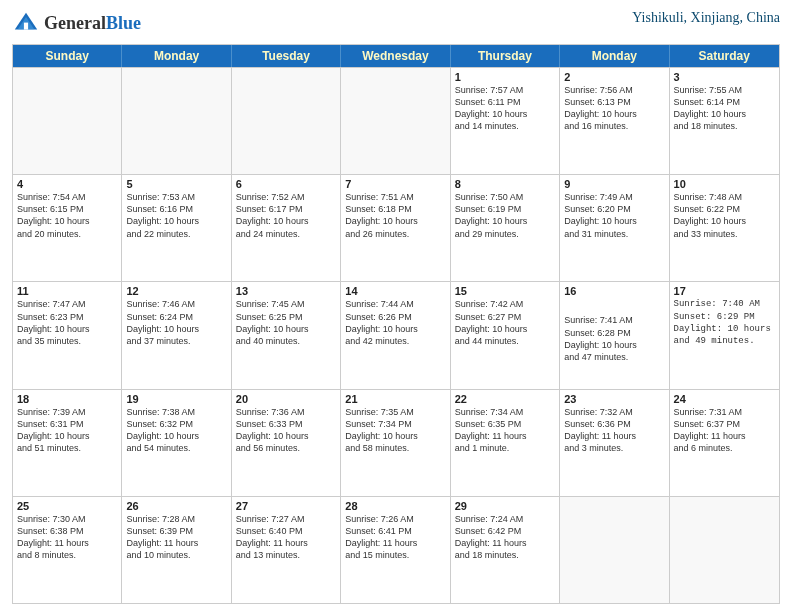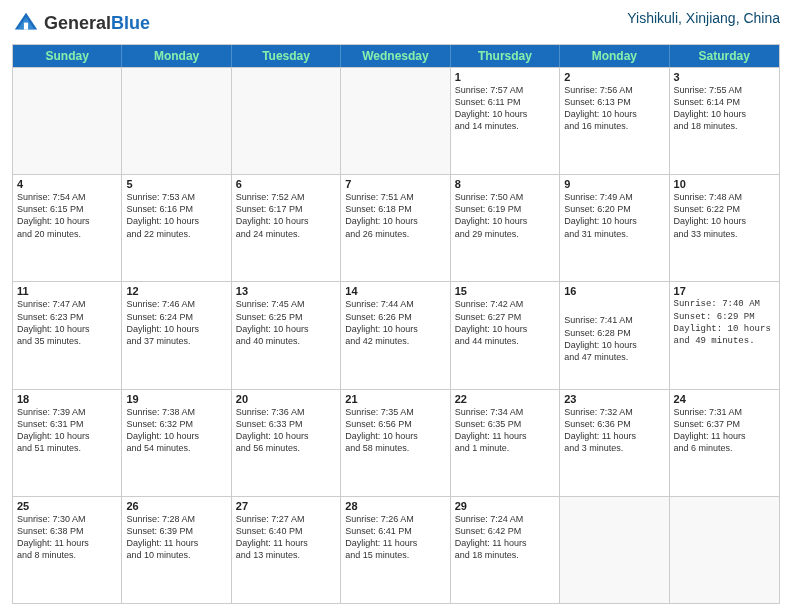--- a/index.html
+++ b/index.html
@@ -15,20 +15,21 @@
       height: 612px;
       display: flex;
       flex-direction: column;
       padding: 10px 12px 8px 12px;
     }
     .header {
       display: flex;
       justify-content: space-between;
       align-items: flex-start;
       margin-bottom: 6px;
+      font-family: Liberation Serif, serif;
     }
     .logo {
       display: flex;
       align-items: center;
       gap: 4px;
     }
     .logo-text {
       font-size: 18px;
       font-weight: bold;
       line-height: 1.1;
@@ -57,21 +58,21 @@
       display: flex;
       flex-direction: column;
       border: 1px solid #ccc;
     }
     .cal-header {
       display: grid;
       grid-template-columns: repeat(7, 1fr);
       background: #1a6dbd;
     }
     .cal-header-cell {
-      color: #86efac;
+      color: #fef9c3;
       font-size: 12px;
       font-weight: bold;
       text-align: center;
       padding: 4px 2px;
       border-right: 1px solid #4a8fcc;
     }
     .cal-header-cell:last-child { border-right: none; }
     .cal-body {
       display: flex;
       flex-direction: column;
@@ -285,21 +286,21 @@
           <div class="cal-cell">
             <div class="day-num">20</div>
             <div class="day-info" style="white-space: pre-line;">Sunrise: 7:36 AM
 Sunset: 6:33 PM
 Daylight: 10 hours
 and 56 minutes.</div>
           </div>
           <div class="cal-cell">
             <div class="day-num">21</div>
             <div class="day-info" style="white-space: pre-line;">Sunrise: 7:35 AM
-Sunset: 6:56 PM
+Sunset: 7:34 PM
 Daylight: 10 hours
 and 58 minutes.</div>
           </div>
           <div class="cal-cell">
             <div class="day-num">22</div>
             <div class="day-info" style="white-space: pre-line;">Sunrise: 7:34 AM
 Sunset: 6:35 PM
 Daylight: 11 hours
 and 1 minute.</div>
           </div>

